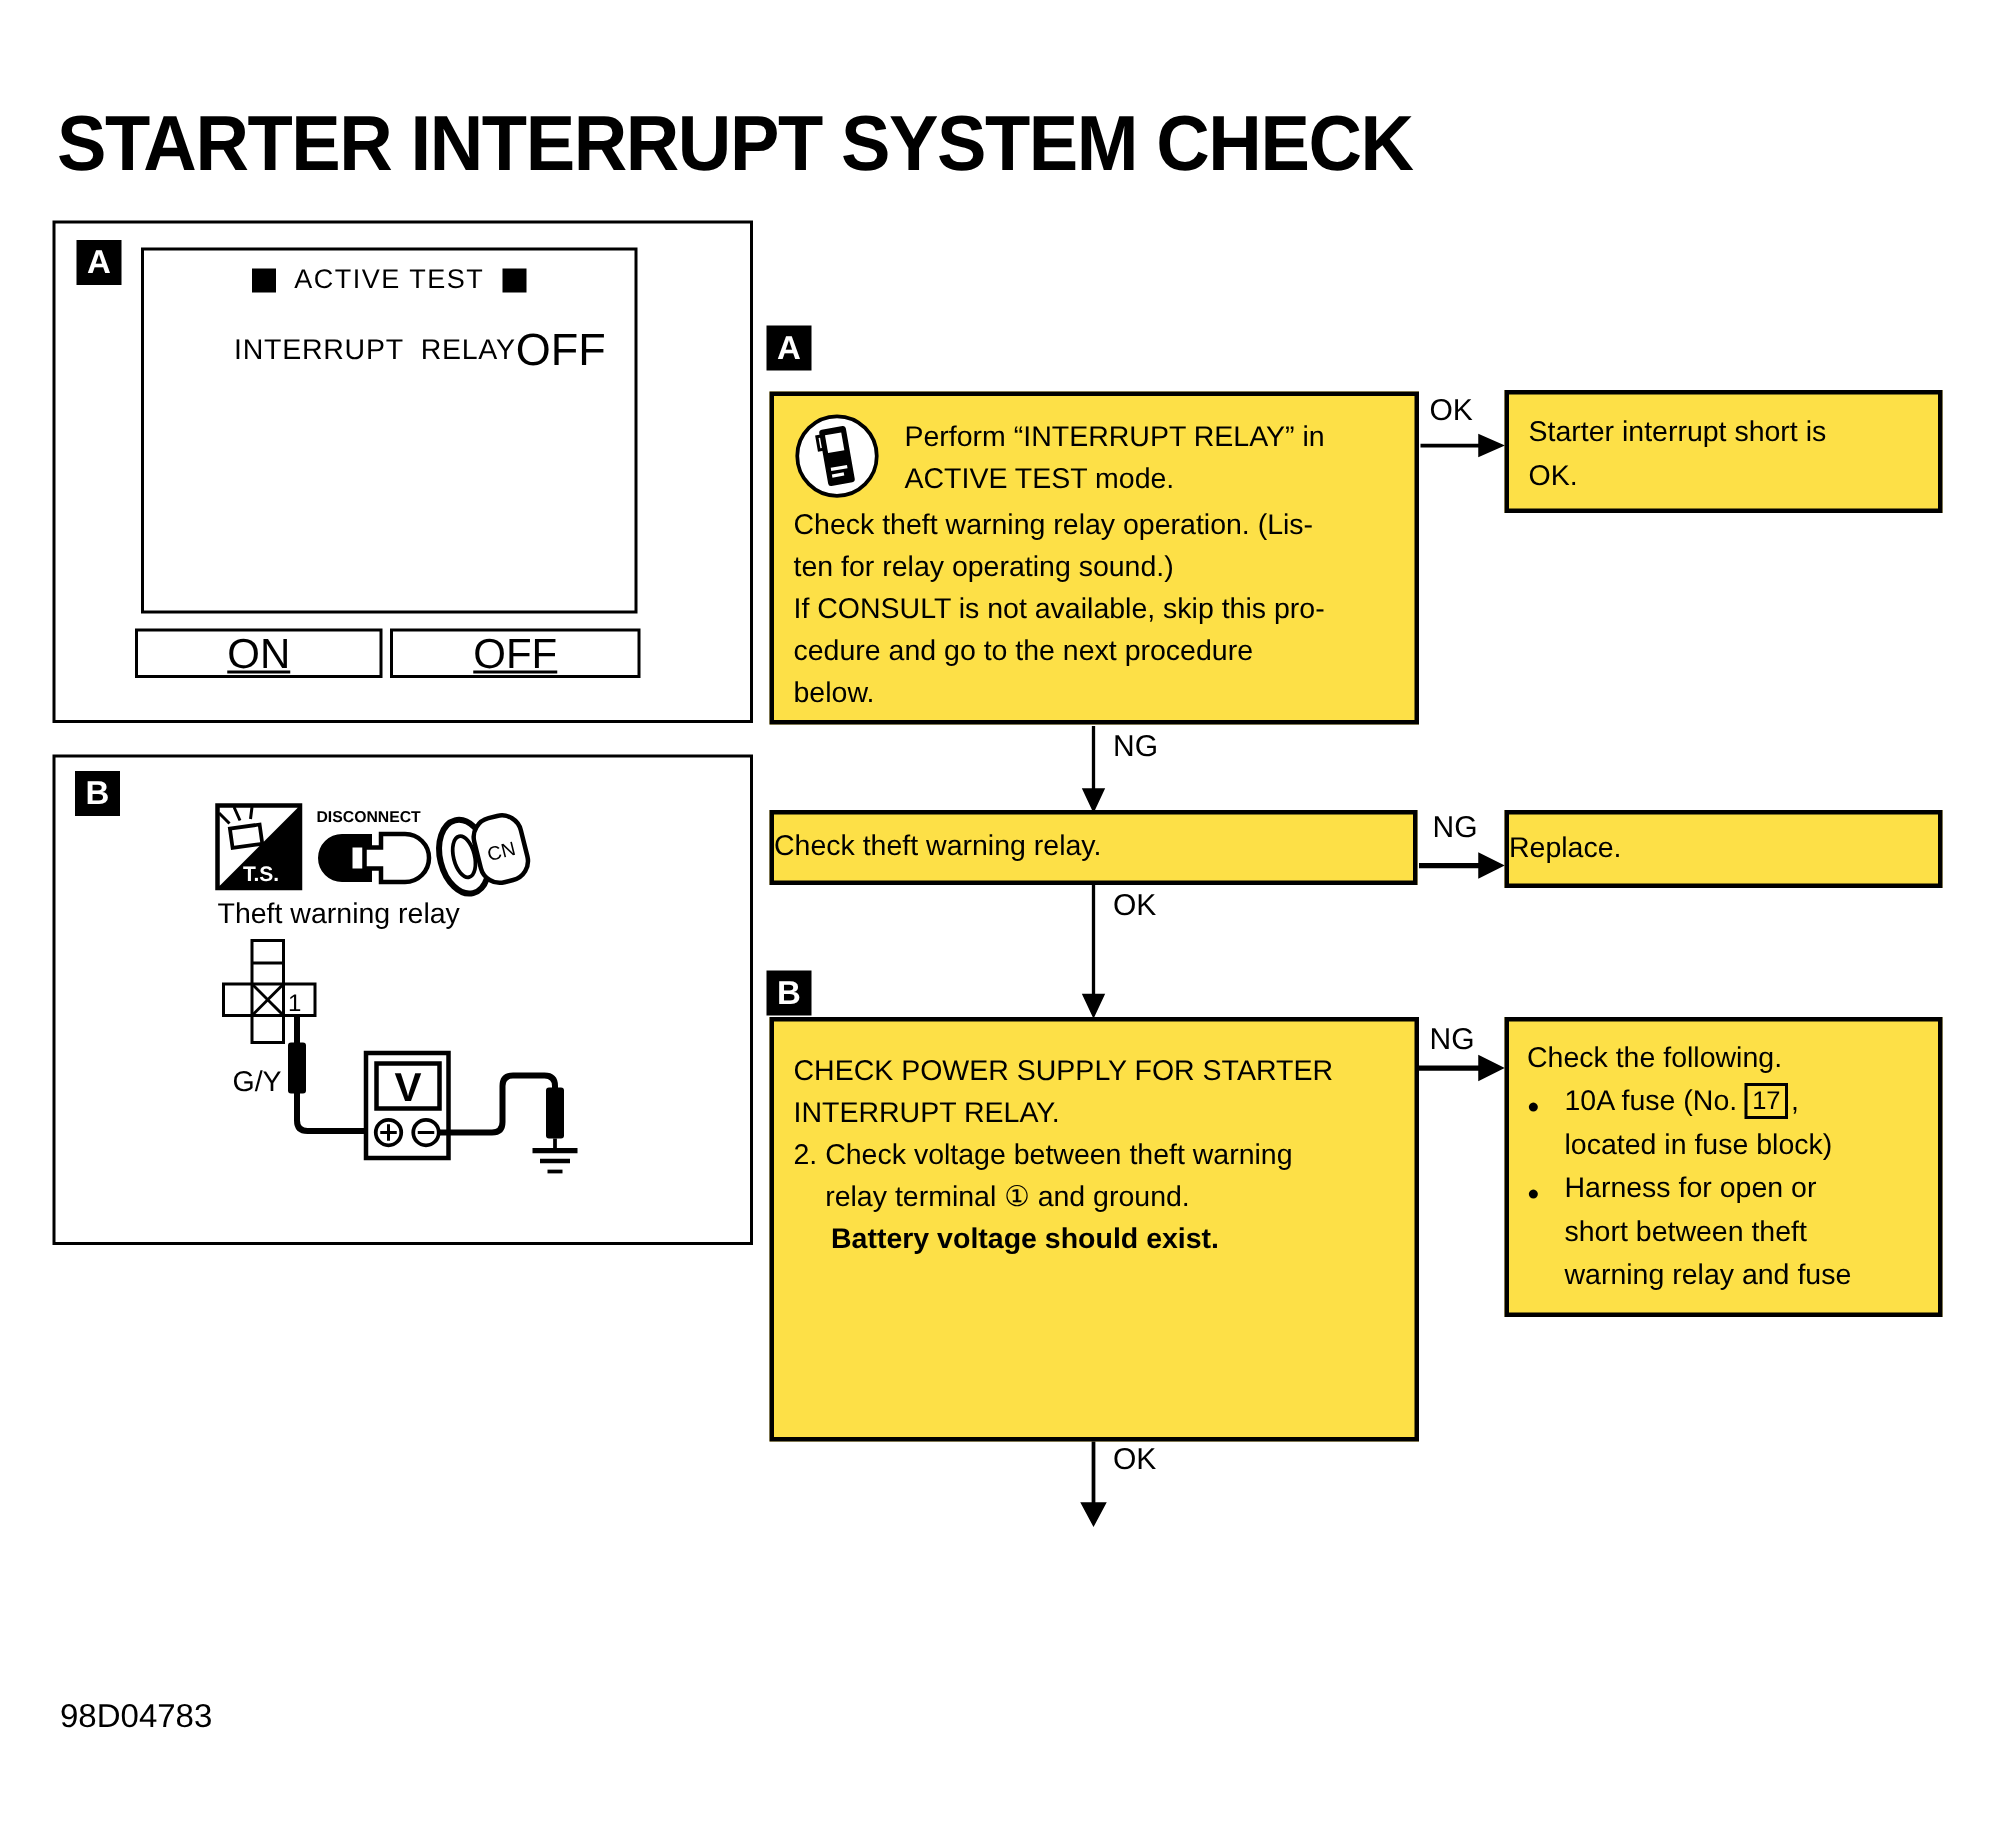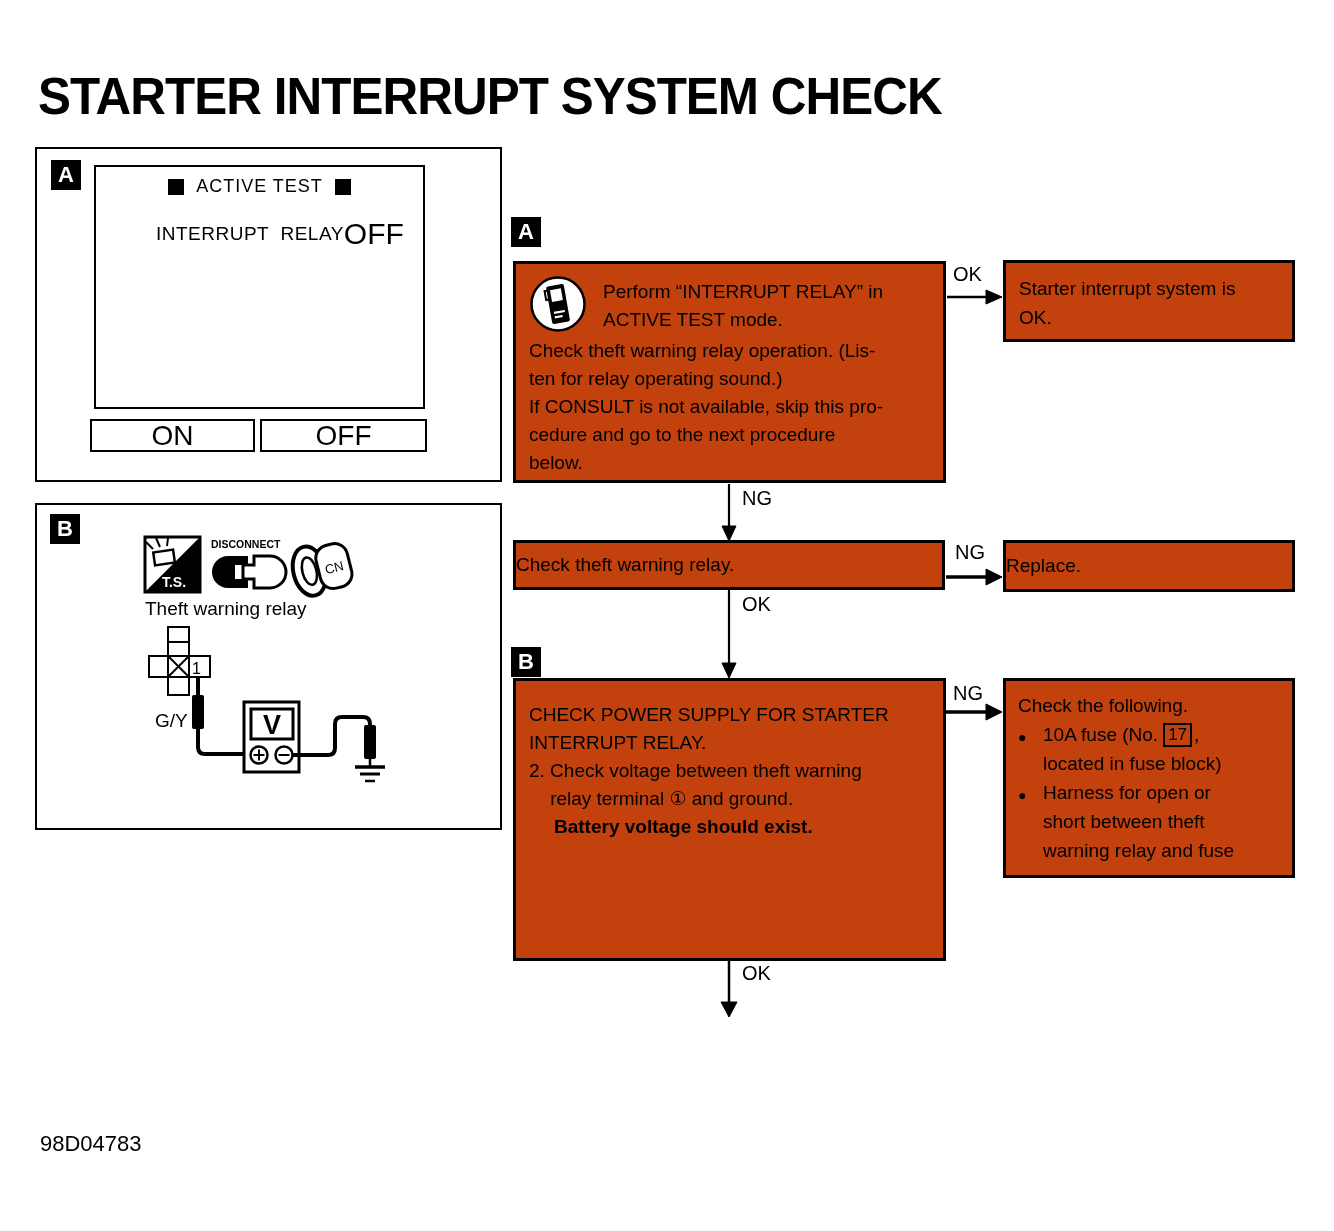--- a/index.html
+++ b/index.html
@@ -8,38 +8,38 @@
     font-family:"Liberation Sans",sans-serif;color:#000;overflow:hidden;
   }
   .abs{position:absolute;}
   .pre{white-space:pre-wrap;}
   
   #page-title{
     left:38px;top:66px;font-size:52px;font-weight:bold;letter-spacing:-1px;
     transform:scaleX(0.95);transform-origin:left top;white-space:nowrap;
   }
   
-  .fbox{position:absolute;background:#c2410c;border:3px solid #000;box-sizing:border-box;
+  .fbox{position:absolute;background:#fde047;border:3px solid #000;box-sizing:border-box;
         font-size:19px;line-height:28px;}
   .panel{position:absolute;background:#fff;border:2px solid #000;box-sizing:border-box;}
   .corner{position:absolute;width:30px;height:30px;background:#000;color:#fff;
           font-weight:bold;font-size:22px;display:flex;align-items:center;justify-content:center;}
   .lbl{position:absolute;font-size:20px;}
   
   #screen{position:absolute;left:57px;top:16px;width:331px;height:244px;
           border:2px solid #000;box-sizing:border-box;}
   .screen-title{margin-top:9px;text-align:right;font-size:18px;letter-spacing:1px;
                 display:flex;align-items:center;justify-content:center;gap:12px;}
   .sq{display:inline-block;width:16px;height:16px;background:#000;}
   .param-row{margin-top:20px;display:flex;justify-content:space-between;align-items:center;
              padding:0 26px 0 20px;}
   .param-label{font-size:19px;letter-spacing:0.5px;white-space:pre;margin-left:40px;}
   .param-value{font-size:30px;}
   .cbtn{position:absolute;border:2.5px solid #000;box-sizing:border-box;height:33px;
-        display:flex;align-items:center;justify-content:center;font-size:28px;}
+        display:flex;align-items:center;justify-content:center;font-size:28px;text-decoration:underline;}
   
   .consult-row{display:flex;gap:16px;align-items:flex-start;}
   .consult-text{padding-top:3px;}
   .flow-body{margin-top:3px;}
   
   .emphasis{font-weight:bold;margin-left:25px;}
   
   #check-following{font-size:19px;line-height:29px;padding:10px 12px;}
   .bullet-item{display:flex;}
   .dot{width:25px;flex:none;font-size:14px;padding-top:3px;}
@@ -158,21 +158,21 @@
 ACTIVE TEST mode.</div>
     </div>
     <div class="pre flow-body">Check theft warning relay operation. (Lis-
 ten for relay operating sound.)
 If CONSULT is not available, skip this pro-
 cedure and go to the next procedure
 below.</div>
   </div>
 
   <div class="lbl" style="left:953px;top:263px">OK</div>
-  <div class="fbox pre" style="left:1003px;top:260px;width:292px;height:82px;padding:11px 13px;line-height:29px">Starter interrupt system is
+  <div class="fbox pre" style="left:1003px;top:260px;width:292px;height:82px;padding:11px 13px;line-height:29px">Starter interrupt short is
 OK.</div>
 
   <div class="lbl" style="left:742px;top:487px">NG</div>
   <div class="fbox vcenter" style="left:513px;top:540px;width:432px;height:50px">
     <span>Check theft warning relay.</span>
   </div>
 
   <div class="lbl" style="left:955px;top:541px">NG</div>
   <div class="fbox vcenter" style="left:1003px;top:540px;width:292px;height:52px">
     <span>Replace.</span>

